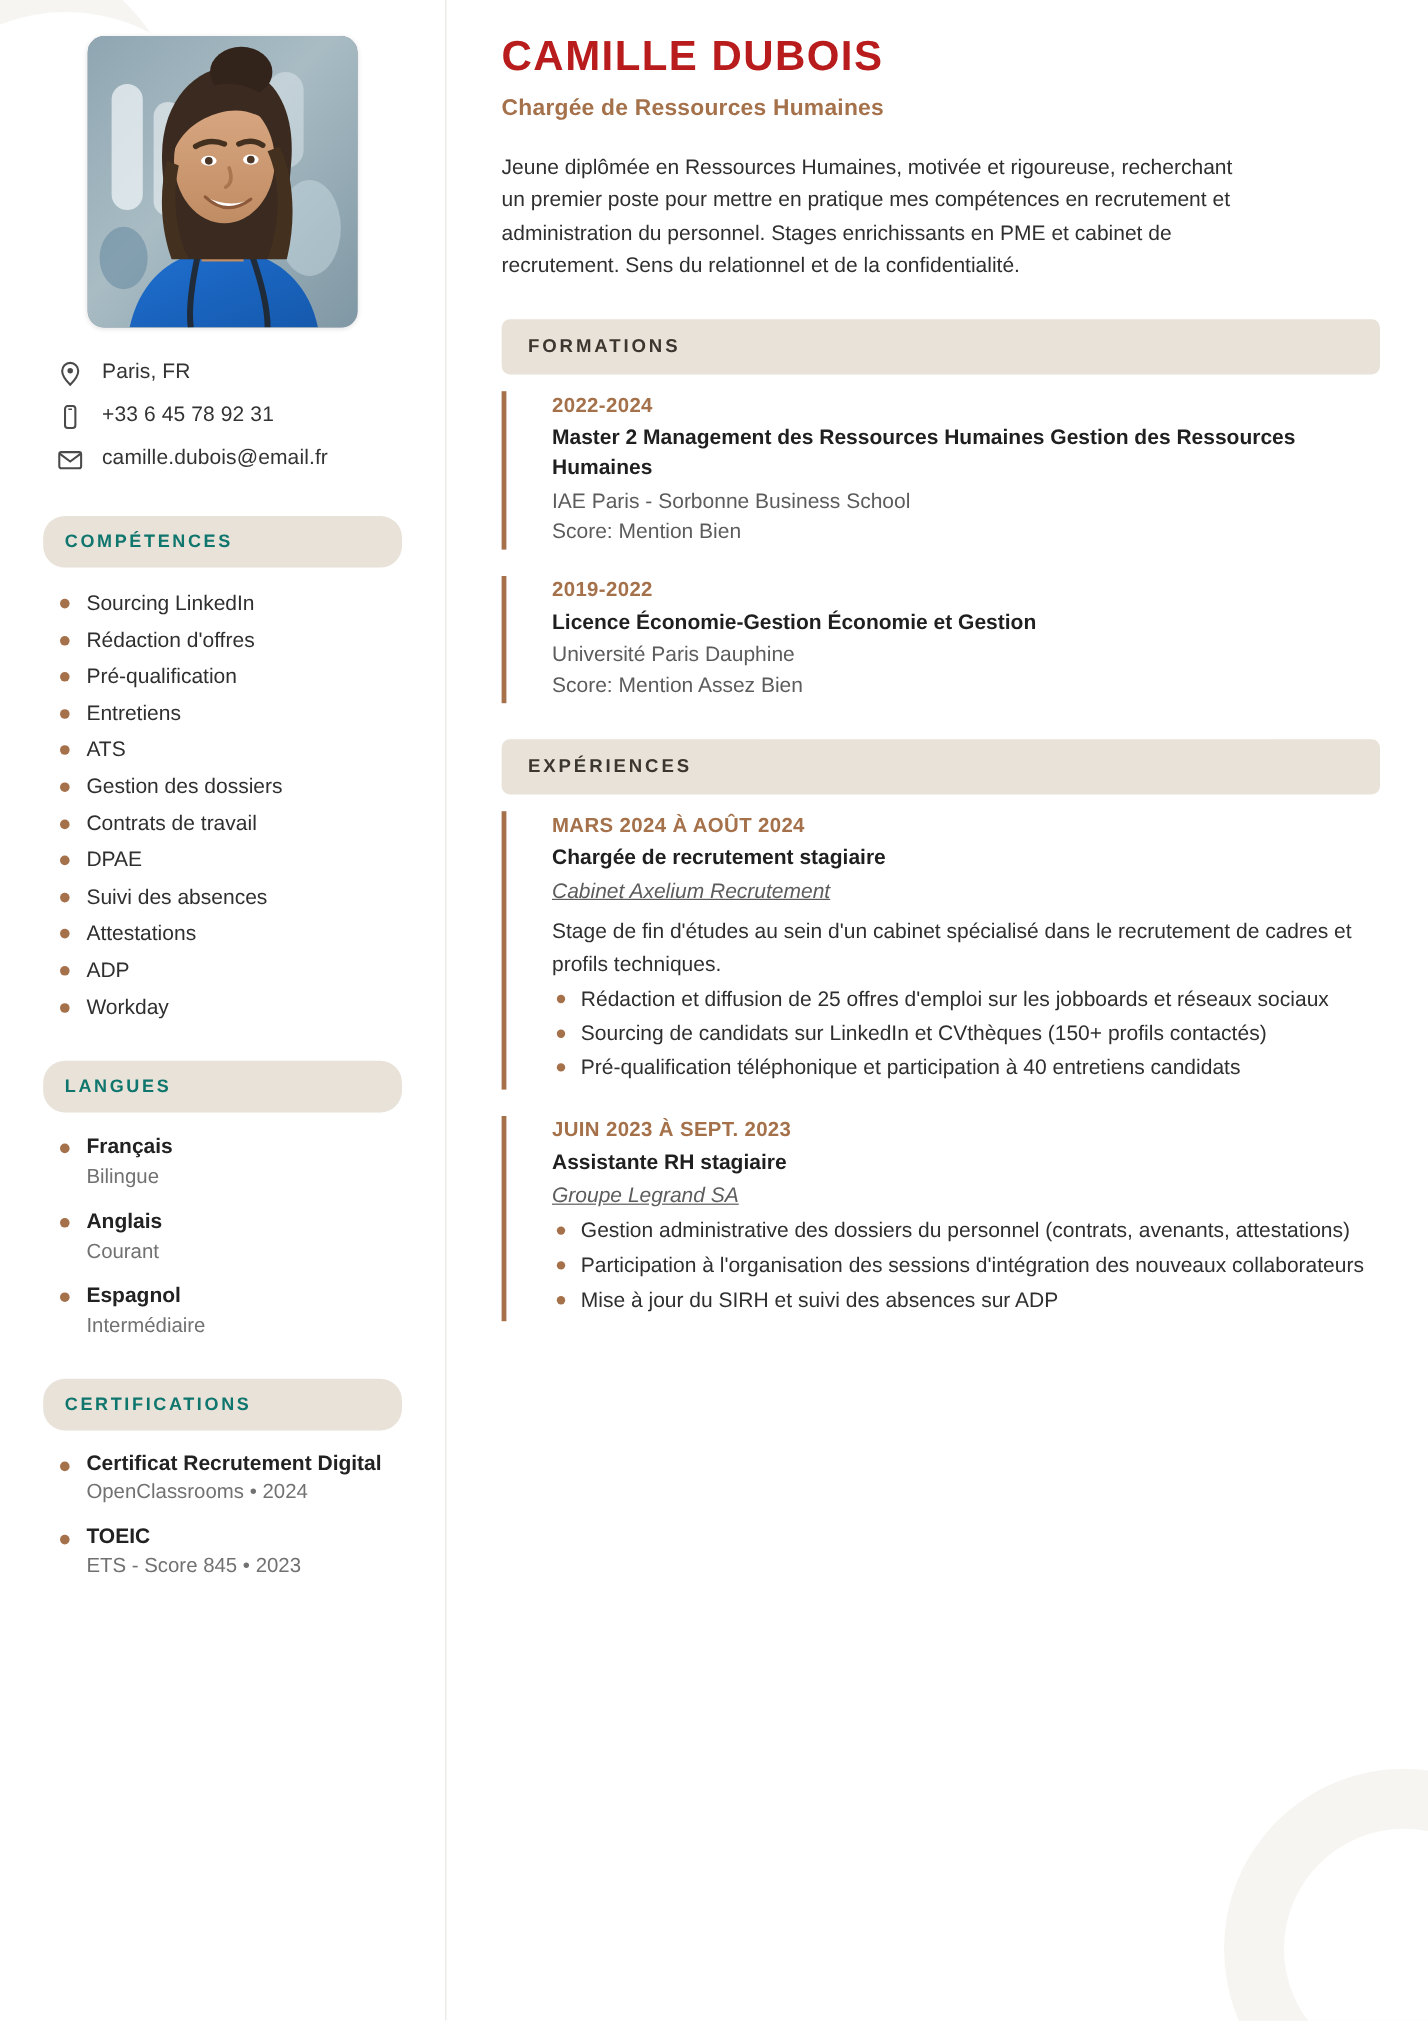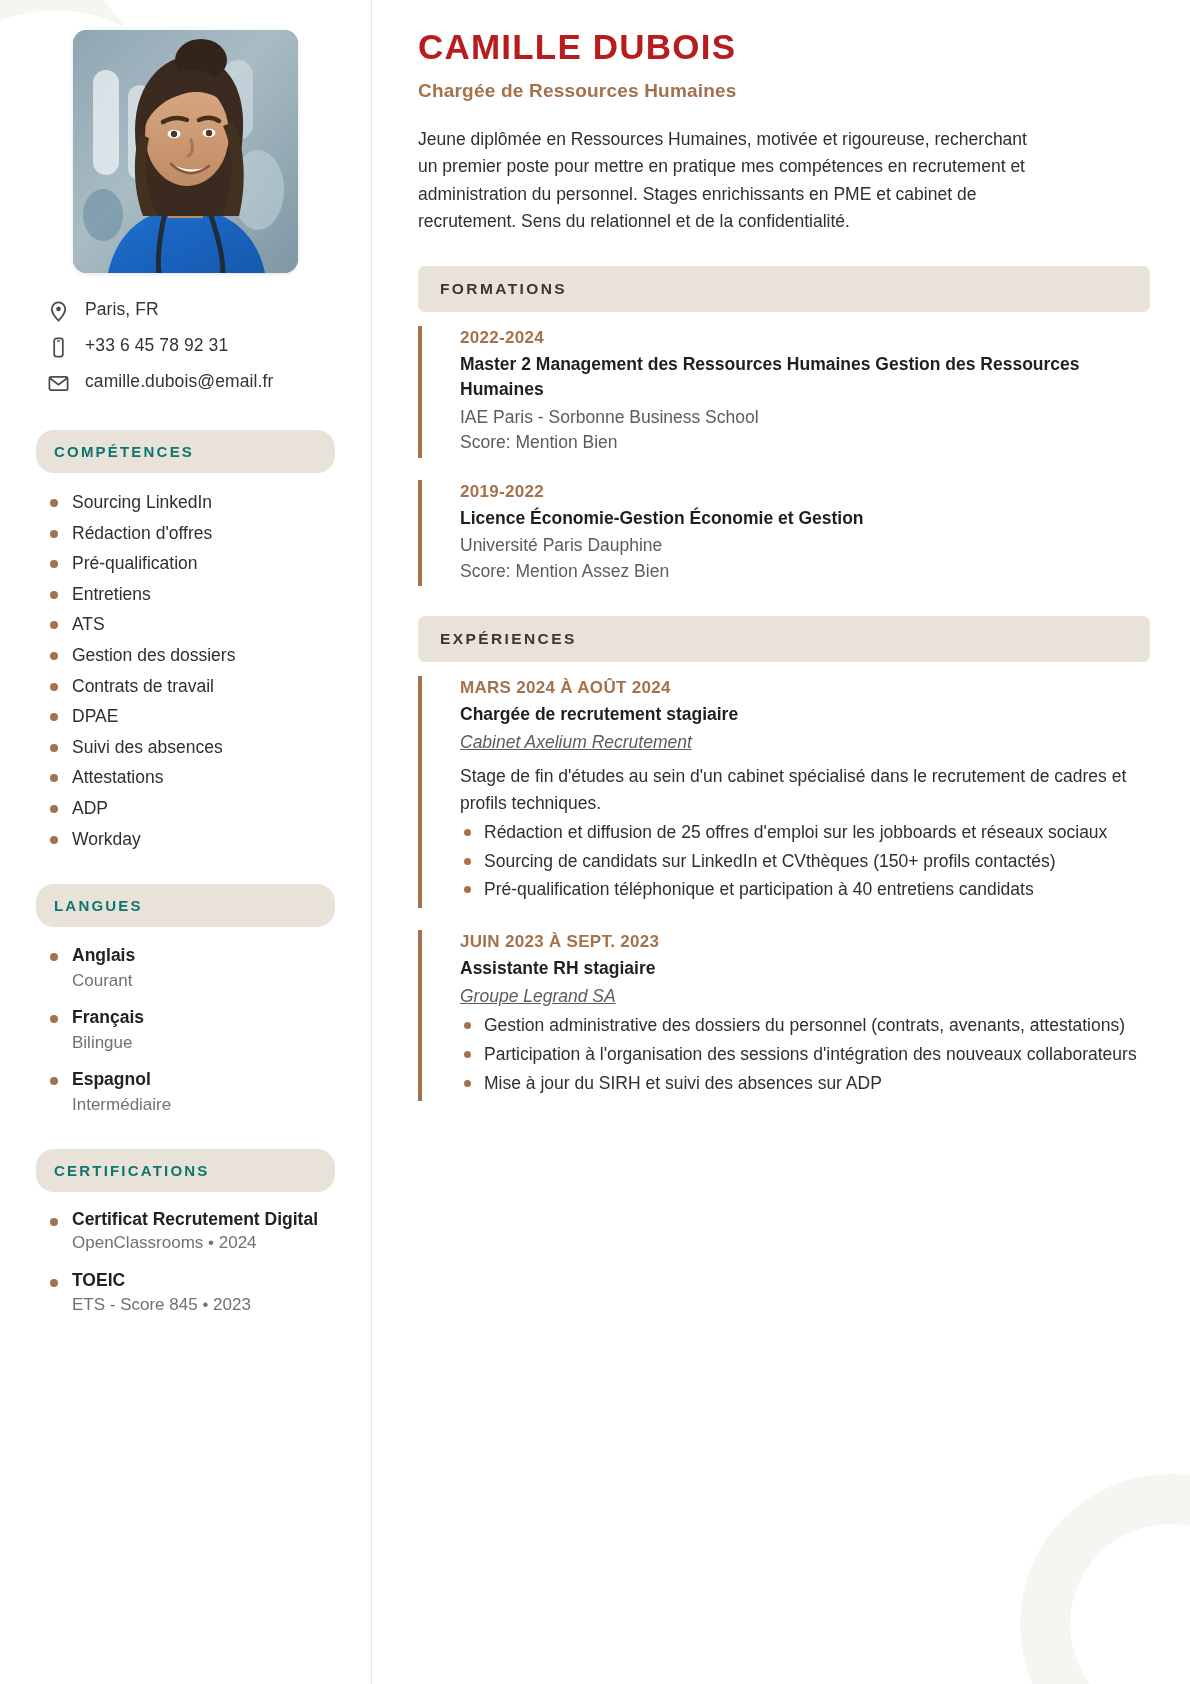--- a/index.html
+++ b/index.html
@@ -225,26 +225,26 @@
         <li>Attestations</li>
         <li>ADP</li>
         <li>Workday</li>
       </ul>
     </div>
 
     <div class="sb-block">
       <div class="sec-head">LANGUES</div>
       <ul class="dotlist langlist">
         <li>
+          <div class="lang-name">Français</div>
+          <div class="lang-level">Bilingue</div>
+        </li>
+        <li>
           <div class="lang-name">Anglais</div>
           <div class="lang-level">Courant</div>
-        </li>
-        <li>
-          <div class="lang-name">Français</div>
-          <div class="lang-level">Bilingue</div>
         </li>
         <li>
           <div class="lang-name">Espagnol</div>
           <div class="lang-level">Intermédiaire</div>
         </li>
       </ul>
     </div>
 
     <div class="sb-block">
       <div class="sec-head">CERTIFICATIONS</div>

